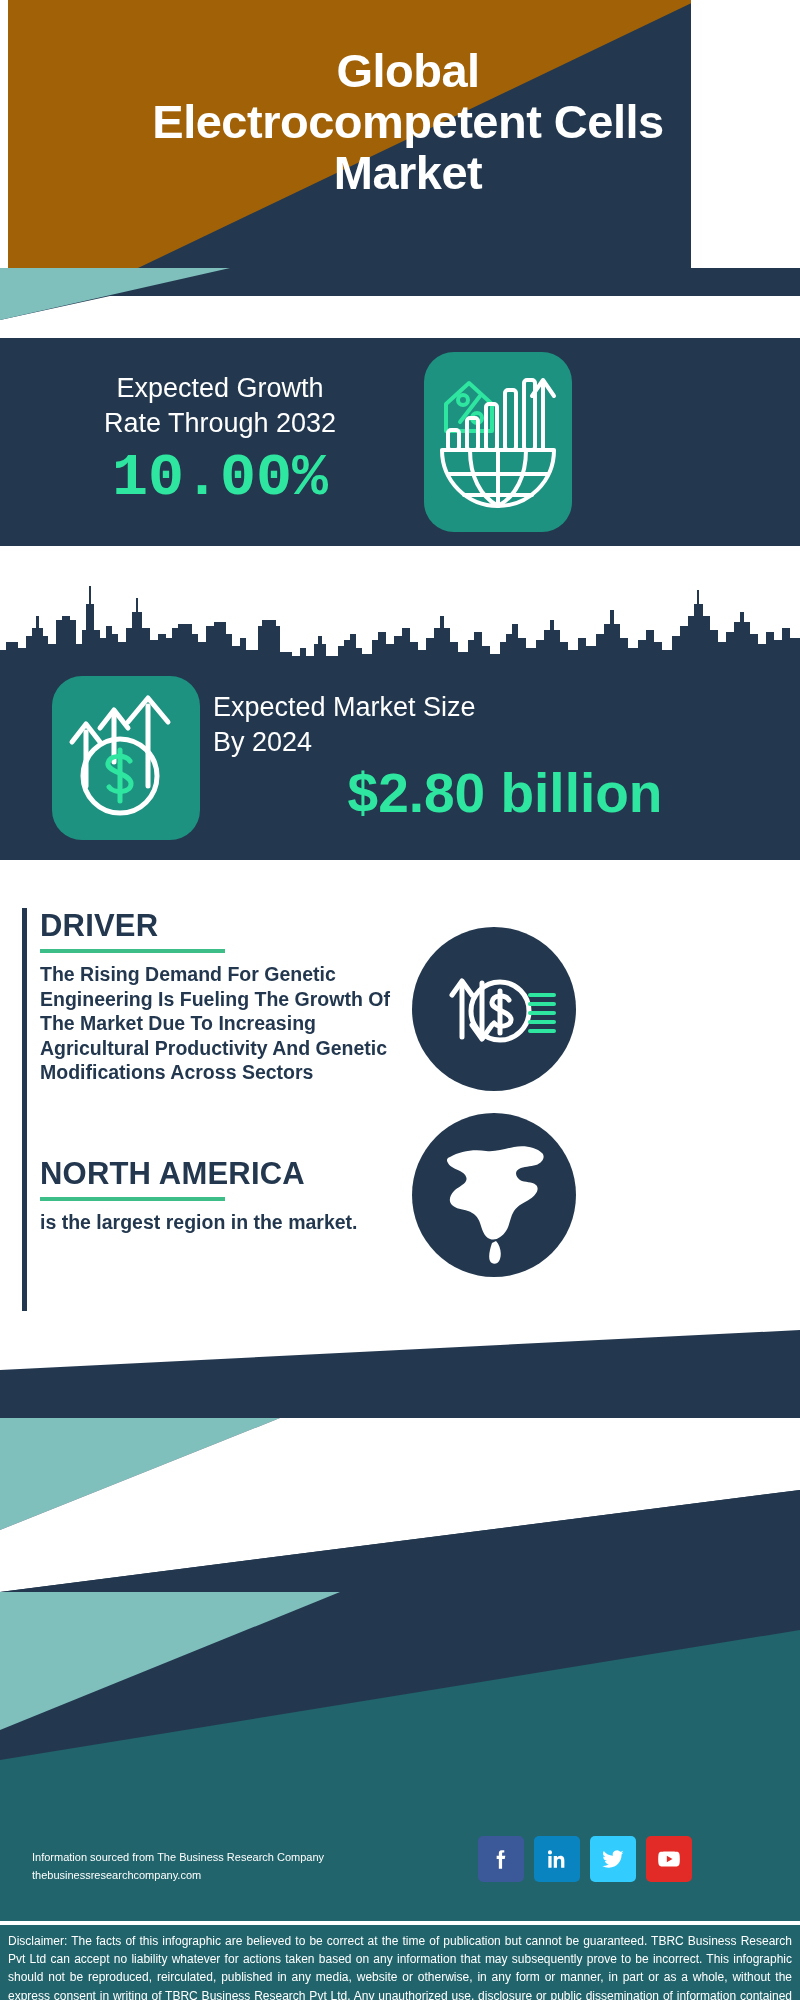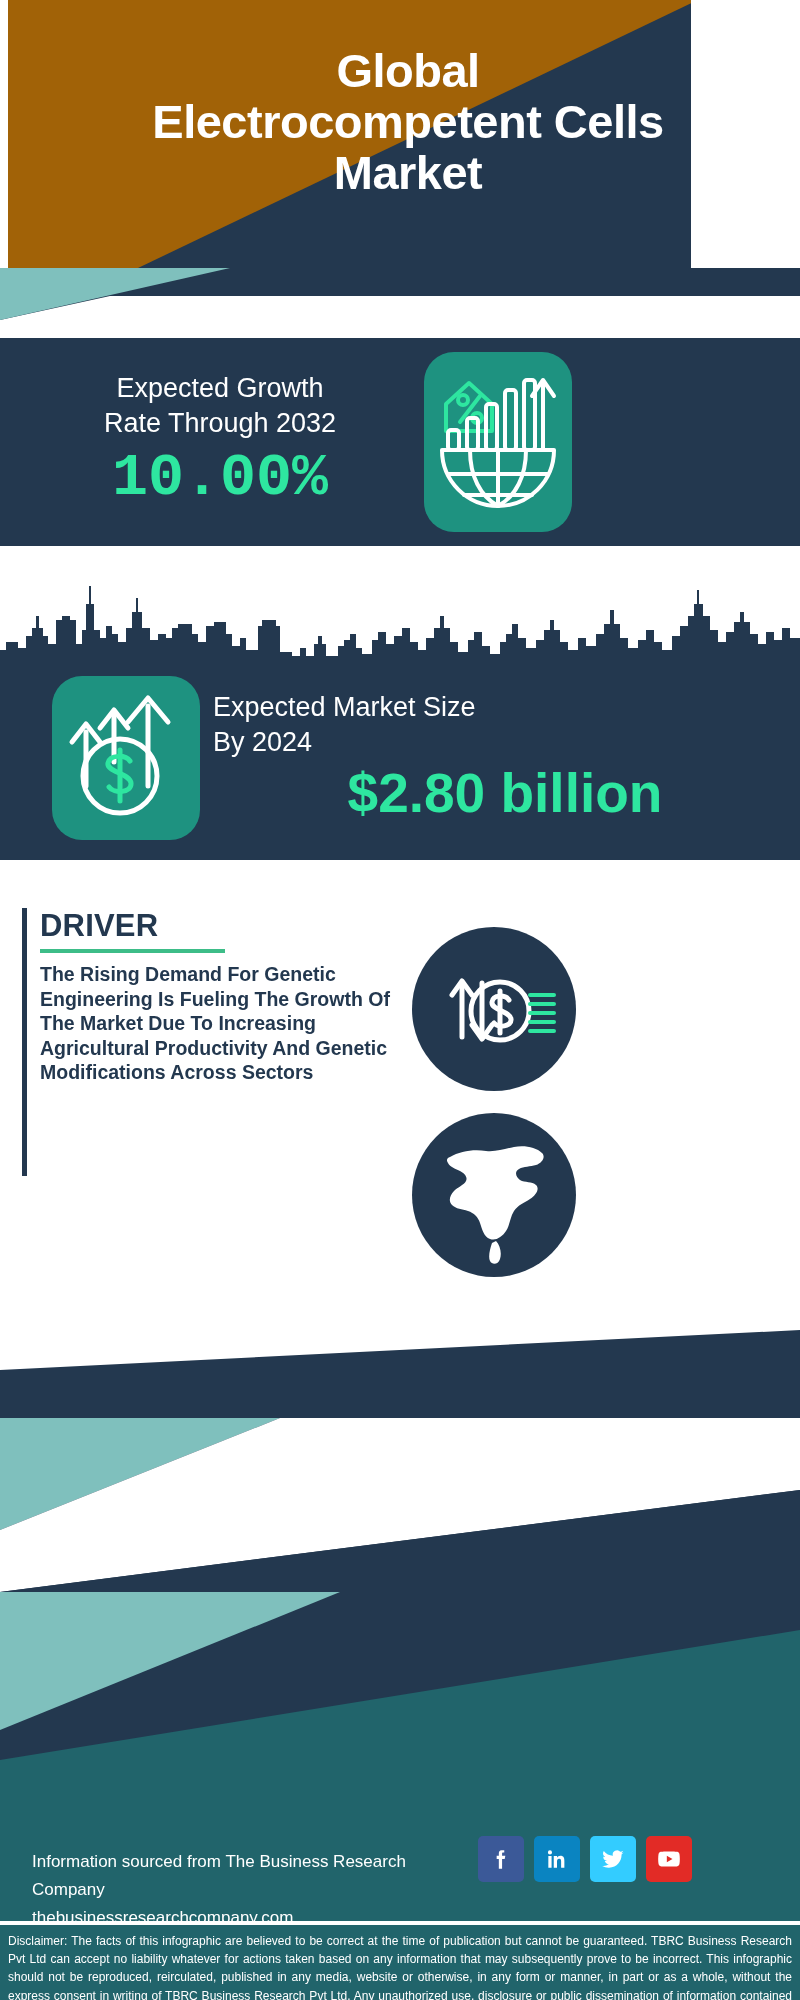--- a/index.html
+++ b/index.html
@@ -119,21 +119,21 @@
   .circle-driver { left:412px; top:927px; width:164px; height:164px; z-index:6; }
   .circle-region { left:412px; top:1113px; width:164px; height:164px; z-index:6; }
 
   
   .footer-wrap {
     position:absolute; left:0; top:1330px; width:800px; height:670px;
     overflow:hidden; background:#ffffff;
   }
   .footer-info {
     position:absolute; left:32px; top:1848px; width:420px;
-    color:#ffffff; font-size:17px; line-height:1.65; z-index:9;
+    color:#ffffff; font-size:11px; line-height:1.65; z-index:9;
   }
   .socials {
     position:absolute; left:478px; top:1836px; width:300px; height:46px;
     display:flex; gap:10px; z-index:9;
   }
   .social {
     width:46px; height:46px; border-radius:5px;
     display:flex; align-items:center; justify-content:center;
     color:#ffffff; font-weight:bold;
   }
@@ -254,20 +254,28 @@
 
   <div class="card driver-card">
     <div class="card-bar"></div>
     <div class="driver-inner">
       <div class="card-title">DRIVER</div>
       <div class="card-rule"></div>
       <div class="card-body">The Rising Demand For Genetic Engineering Is Fueling The Growth Of The Market Due To Increasing Agricultural Productivity And Genetic Modifications Across Sectors</div>
     </div>
   </div>
 
+  <div class="card region-card">
+    <div class="card-bar"></div>
+    <div class="region-inner">
+      <div class="card-title">NORTH AMERICA</div>
+      <div class="card-rule"></div>
+      <div class="card-body">is the largest region in the market.</div>
+    </div>
+  </div>
 </div>
 
 <div class="circle-icon circle-driver">
   <svg viewBox="0 0 164 164" style="width:164px;height:164px;display:block;">
     <g fill="none" stroke="#ffffff" stroke-width="5" stroke-linejoin="round" stroke-linecap="round">
       <path d="M50 110 L50 58"></path>
         <path d="M40 68 L50 54 L60 68"></path>
       <path d="M70 56 L70 108"></path>
         <path d="M60 98 L70 112 L80 98"></path>
       <circle cx="88" cy="84" r="29"></circle>

